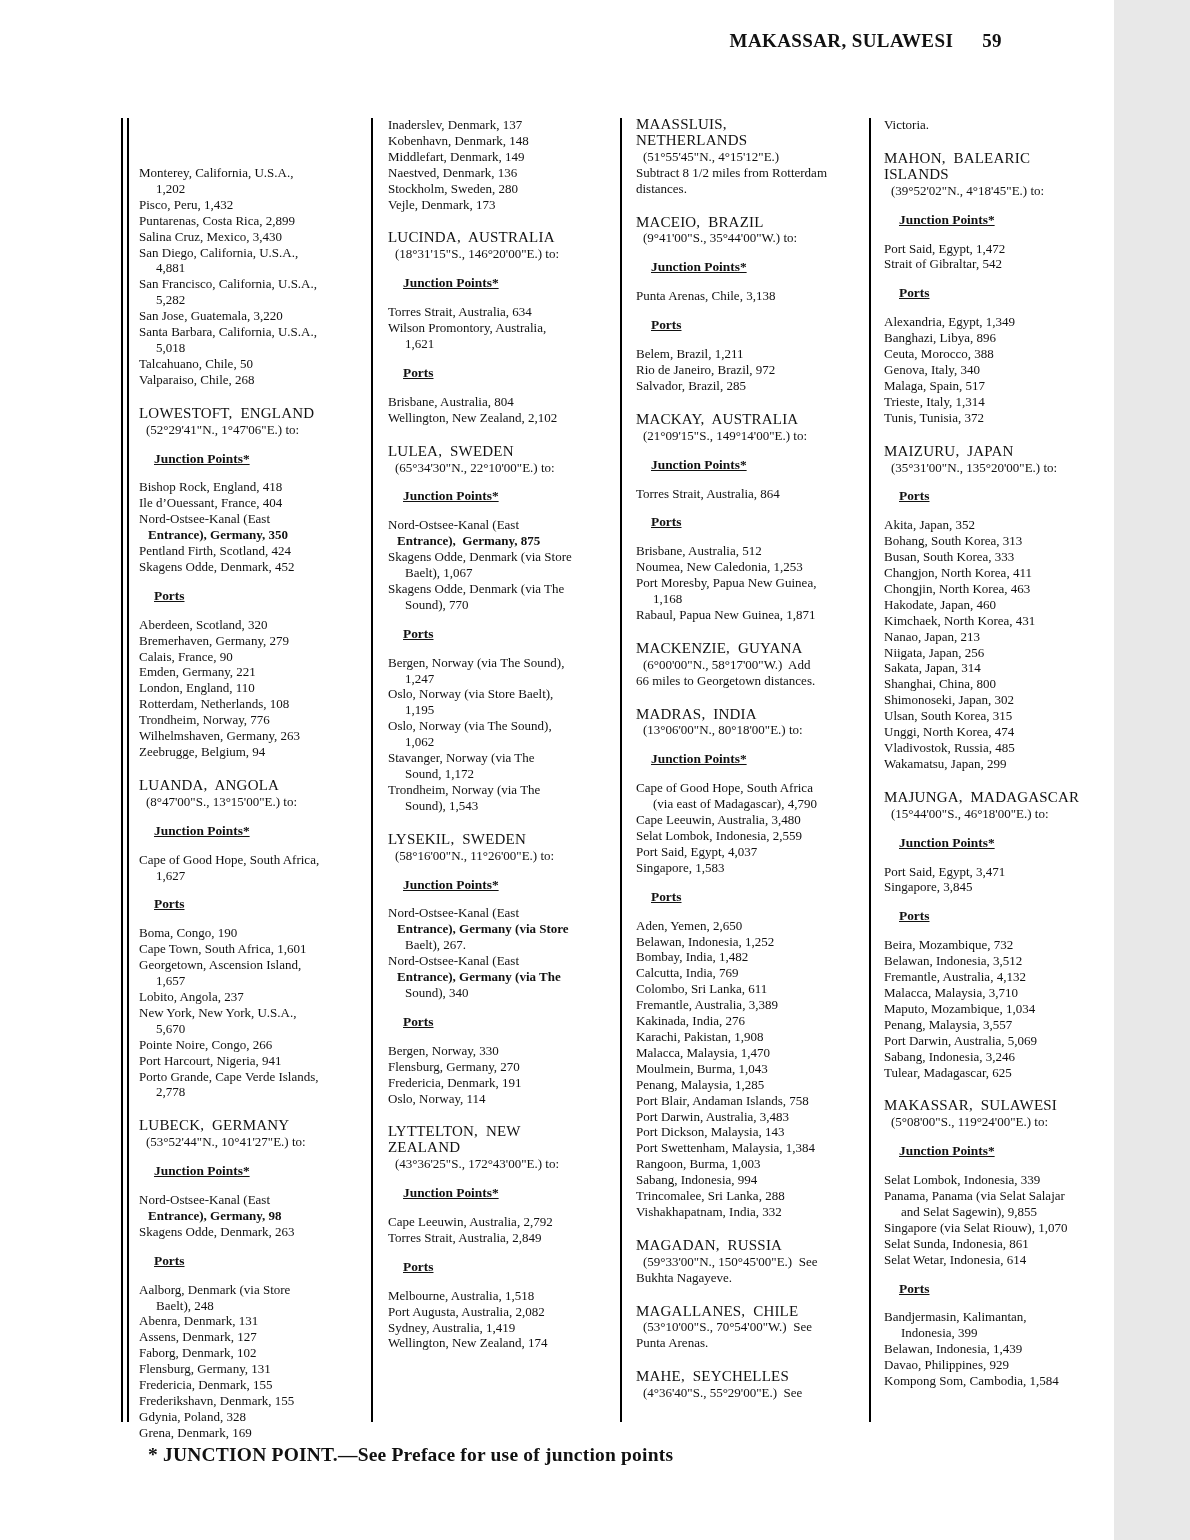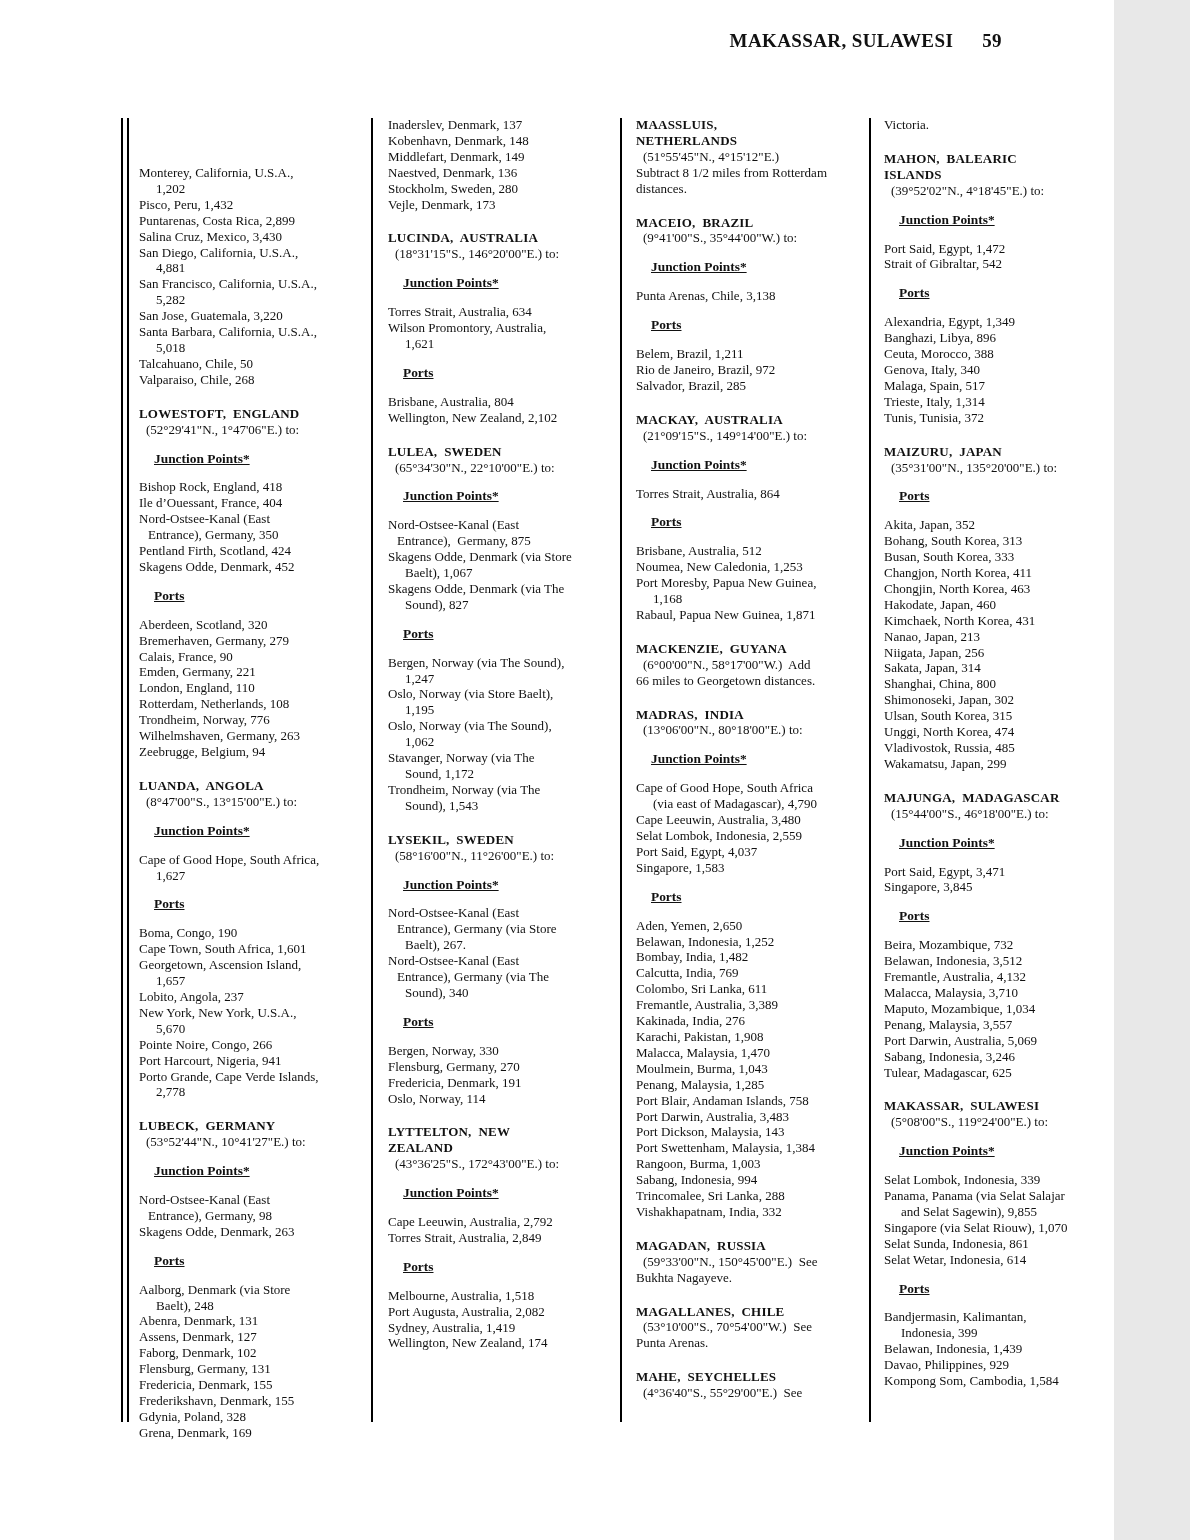--- a/index.html
+++ b/index.html
@@ -22,23 +22,23 @@
   .vrule.a2 { left: 127px; width: 1.5px; }
   .vrule.b  { left: 371px; width: 1.5px; }
   .vrule.c  { left: 620px; width: 1.5px; }
   .vrule.d  { left: 869px; width: 1.5px; }
   .col { position: absolute; top: 117px; }
   .col.c1pos { left: 139px; width: 228px; margin-top: 48px; }
   .col.c2pos { left: 388px; width: 230px; }
   .col.c3pos { left: 636px; width: 232px; }
   .col.c4pos { left: 884px; width: 262px; }
   .line { white-space: pre; font-size: 13px; line-height: 15.9px; }
-  .line.h  { font-weight: bold; font-size: 13px; letter-spacing: 0.2px; }
+  .line.h  { font-weight: normal; font-size: 15px; letter-spacing: 0.2px; }
   .line.co { padding-left: 7px; }
-  .line.c1 { padding-left: 9px; }
+  .line.c1 { padding-left: 9px; font-weight: bold; }
   .line.c2 { padding-left: 17px; }
   .line.b  { font-weight: bold; font-size: 13.4px; padding-left: 15px; text-decoration: underline; }
   .gap-s { height: 13px; }
   .gap-l { height: 18px; }
   .footnote {
     position: absolute; left: 148px; top: 1444px;
     font-weight: bold; font-size: 19.5px; letter-spacing: 0.2px;
     white-space: pre;
   }
 </style>
@@ -166,21 +166,21 @@
       <div class="line h">LULEA,  SWEDEN</div>
       <div class="line co">(65°34'30"N., 22°10'00"E.) to:</div>
       <div class="gap-s"></div>
       <div class="line b">Junction Points*</div>
       <div class="gap-s"></div>
       <div class="line t">Nord-Ostsee-Kanal (East</div>
       <div class="line c1">Entrance),  Germany, 875</div>
       <div class="line t">Skagens Odde, Denmark (via Store</div>
       <div class="line c2">Baelt), 1,067</div>
       <div class="line t">Skagens Odde, Denmark (via The</div>
-      <div class="line c2">Sound), 827</div>
+      <div class="line c2">Sound), 770</div>
       <div class="gap-s"></div>
       <div class="line b">Ports</div>
       <div class="gap-s"></div>
       <div class="line t">Bergen, Norway (via The Sound),</div>
       <div class="line c2">1,247</div>
       <div class="line t">Oslo, Norway (via Store Baelt),</div>
       <div class="line c2">1,195</div>
       <div class="line t">Oslo, Norway (via The Sound),</div>
       <div class="line c2">1,062</div>
       <div class="line t">Stavanger, Norway (via The</div>
@@ -385,14 +385,15 @@
       <div class="gap-s"></div>
       <div class="line b">Ports</div>
       <div class="gap-s"></div>
       <div class="line t">Bandjermasin, Kalimantan,</div>
       <div class="line c2">Indonesia, 399</div>
       <div class="line t">Belawan, Indonesia, 1,439</div>
       <div class="line t">Davao, Philippines, 929</div>
       <div class="line t">Kompong Som, Cambodia, 1,584</div>
     </div>
 
+  <div class="footnote">* JUNCTION POINT.—See Preface for use of junction points</div>
 
 </div>
 
 </body></html>

